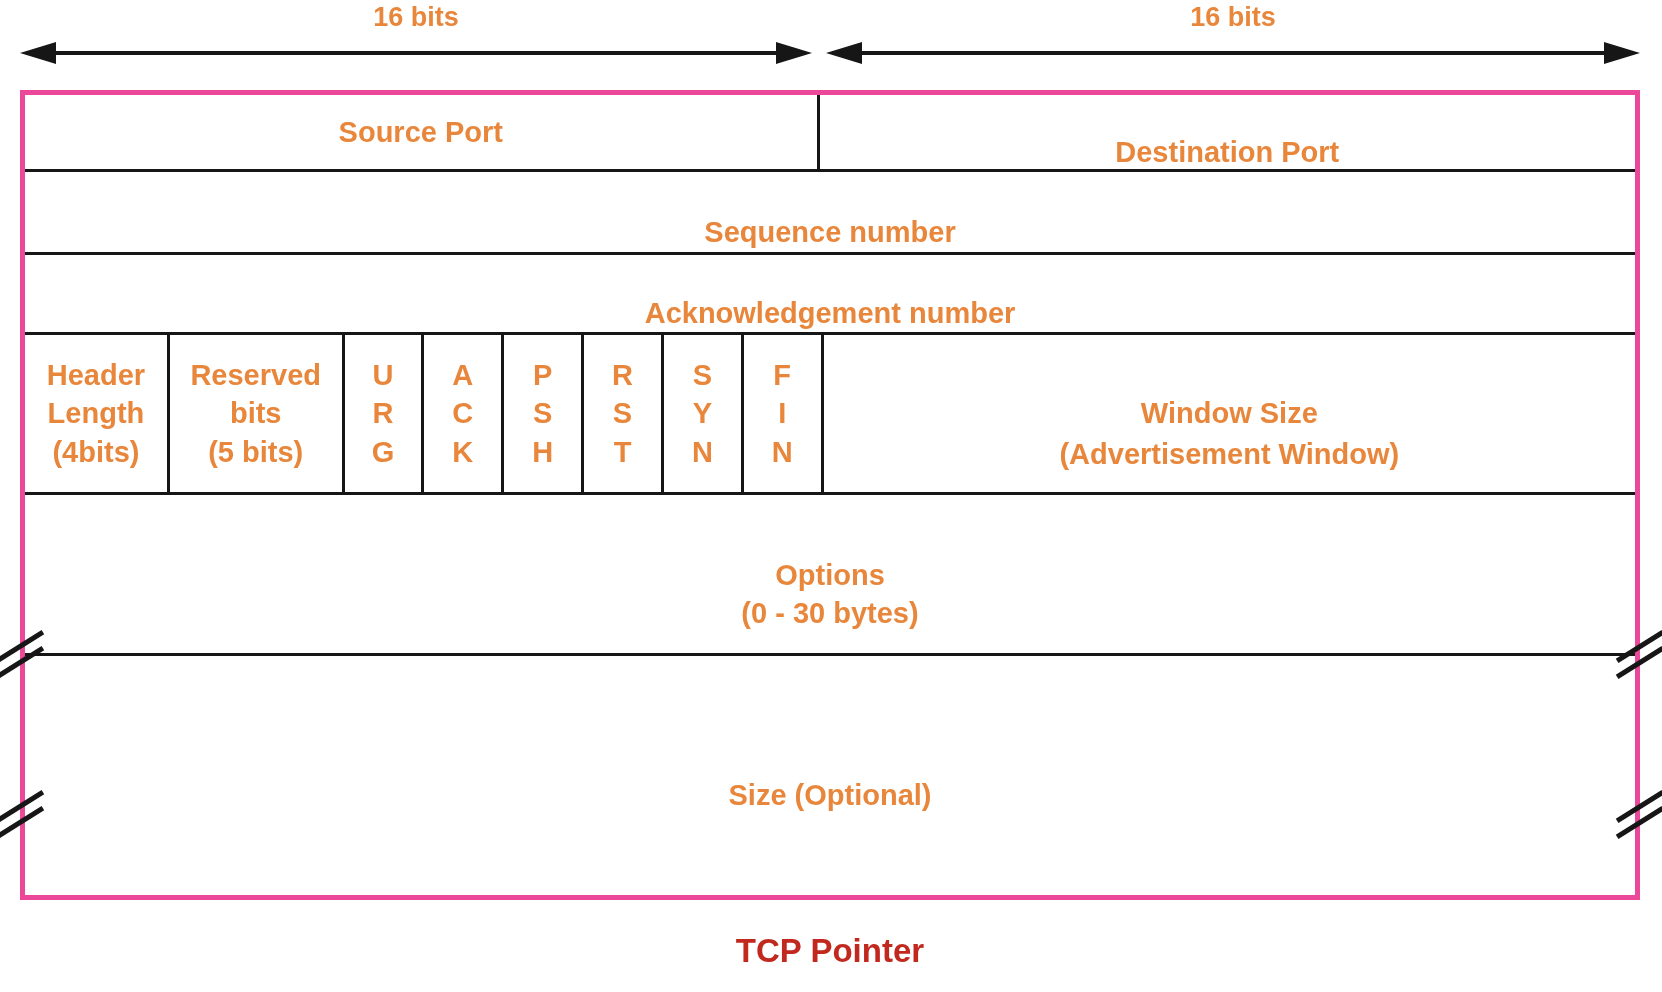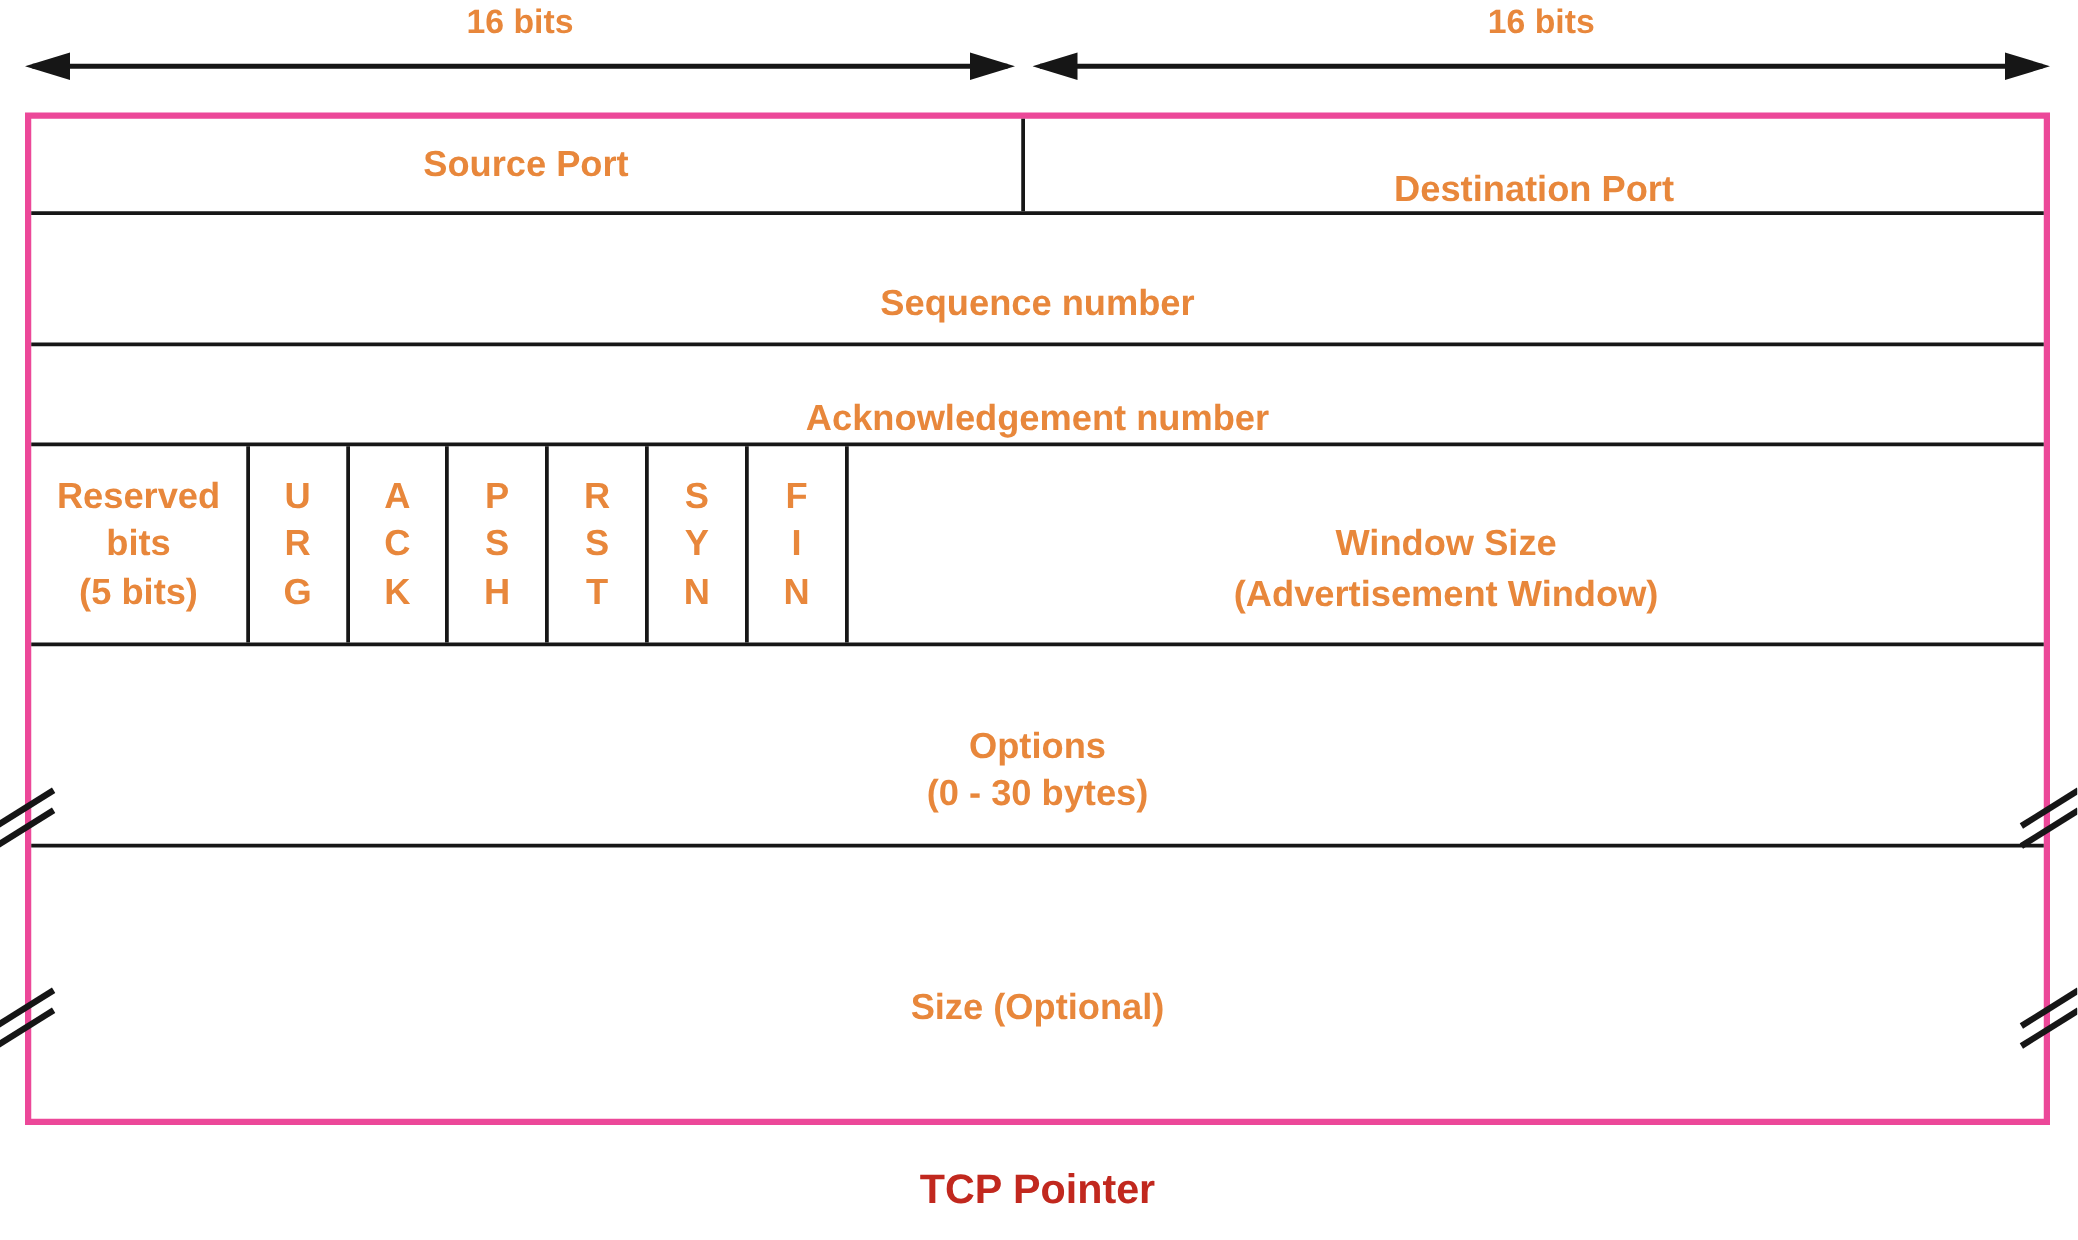--- a/index.html
+++ b/index.html
@@ -33,21 +33,21 @@
     width: 1620px;
     height: 810px;
     border: 5px solid #ec4899;
     display: flex;
     flex-direction: column;
     background: #ffffff;
   }
   .row { display: flex; border-bottom: 3px solid #161616; }
   .row:last-child { border-bottom: none; }
   .row-source-dest { height: 77px; }
-  .row-sequence    { height: 105px; }
+  .row-sequence    { height: 83px; }
   .row-ack         { height: 80px; align-items: flex-end; }
   .row-flags       { height: 160px; }
   .row-checksum    { height: 79px; }
   .row-options     { height: 161px; }
   .row-data        { flex: 1; }
 
   .cell {
     display: flex;
     align-items: center;
     justify-content: center;
@@ -119,20 +119,23 @@
 
     <div class="row row-sequence">
       <div class="cell full">Sequence number</div>
     </div>
 
     <div class="row row-ack">
       <div class="cell full">Acknowledgement number</div>
     </div>
 
     <div class="row row-flags">
+      <div class="cell hl-cell">Header
+Length
+(4bits)</div>
       <div class="cell res-cell">Reserved
 bits
 (5 bits)</div>
       <div class="cell flag-cell">U
 R
 G</div>
       <div class="cell flag-cell">A
 C
 K</div>
       <div class="cell flag-cell">P

